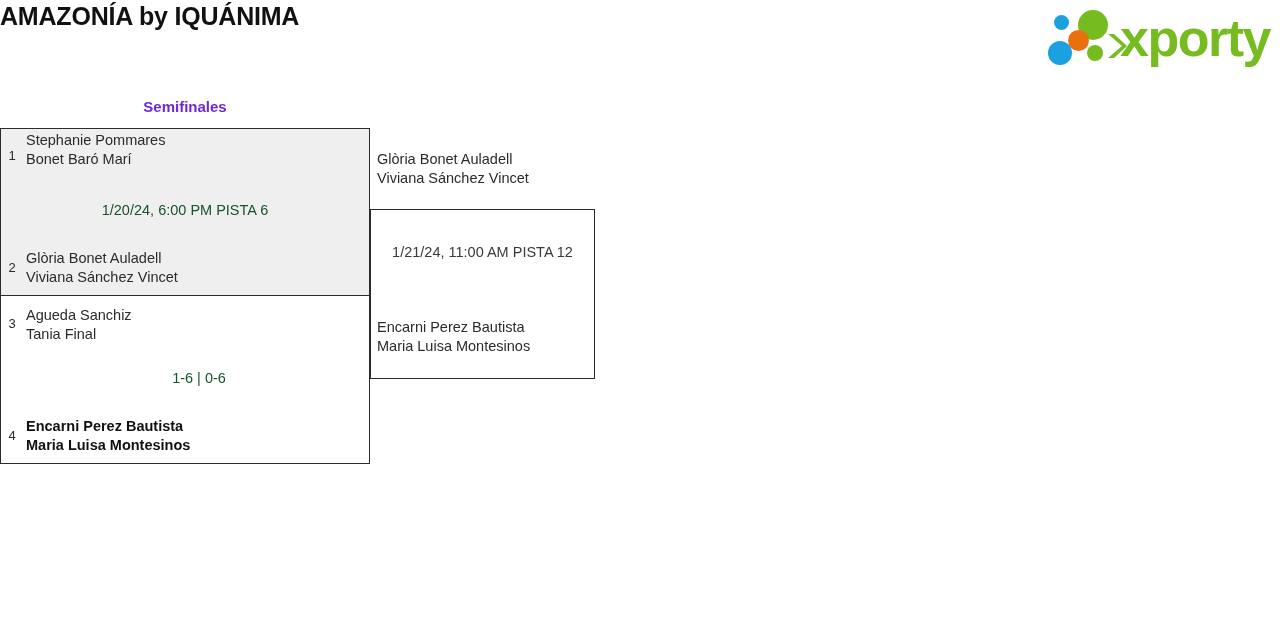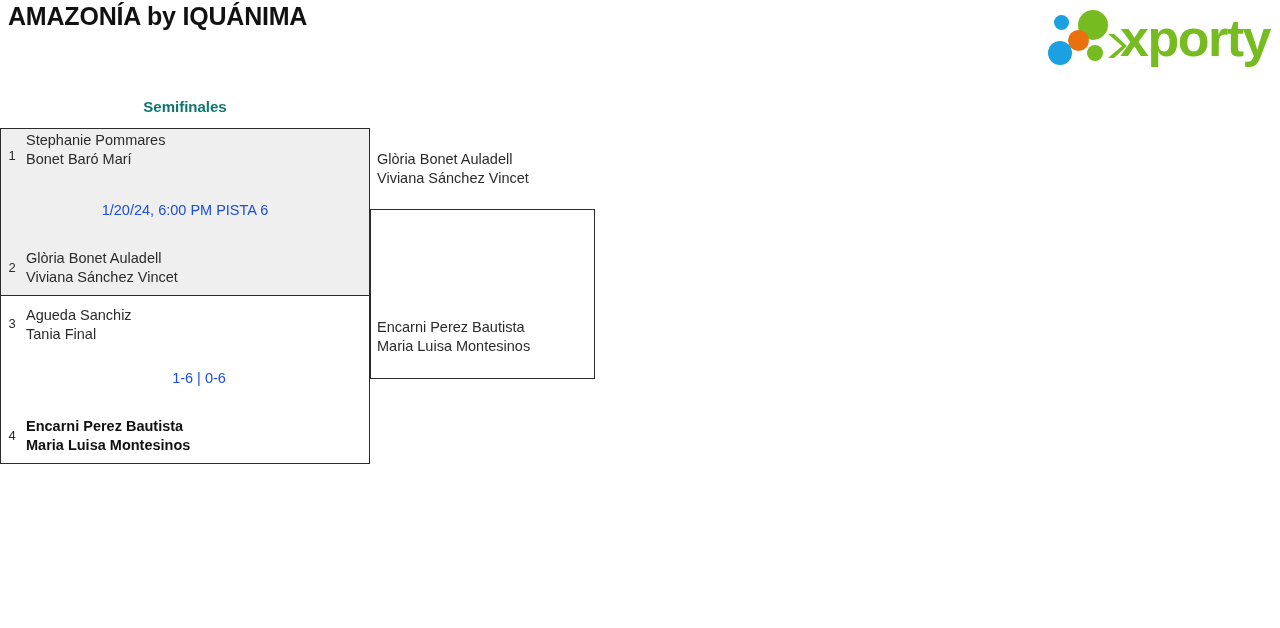--- a/index.html
+++ b/index.html
@@ -21,21 +21,21 @@
     position: absolute;
     left: 0;
     top: 0;
     width: 1280px;
     height: 78px;
   }
   #title-block {
     position: absolute;
     left: 0;
     top: 0;
-    padding-left: 8px;
+    padding-left: 0px;
   }
   .title-line {
     font-size: 25px;
     font-weight: bold;
     letter-spacing: -0.2px;
     color: #111111;
     line-height: 29px;
     white-space: nowrap;
   }
   #title-line-1 { margin-top: 2px; }
@@ -89,21 +89,21 @@
     left: 0;
     top: 0;
     width: 1280px;
     height: 628px;
   }
 
   .round-header {
     position: absolute;
     font-size: 15px;
     font-weight: bold;
-    color: #0f766e;
+    color: #6d28d9;
     text-align: center;
     white-space: nowrap;
   }
   #header-semis { left: 0px;   top: 98px; width: 370px; }
   #header-final { left: 370px; top: 98px; width: 225px; }
 
   
   #semis-column {
     position: absolute;
     left: 0px;
@@ -151,21 +151,21 @@
   .team-line { display: block; }
 
   .sf-team-top  { top: 131px; }
   .sf-seed-top  { top: 148px; }
   .sf-team-bot  { top: 249px; }
   .sf-seed-bot  { top: 260px; }
 
   .match-meta {
     position: absolute;
     font-size: 14.5px;
-    color: #1d4ed8;
+    color: #14532d;
     white-space: nowrap;
     text-align: center;
   }
   #sf1-meta { left: 0px; top: 202px; width: 370px; }
   #sf2-meta { left: 0px; top: 370px; width: 398px; }
 
   
   #final-box {
     position: absolute;
     left: 370px;
@@ -253,18 +253,19 @@
   <div class="team winner sf-team-bot" style="top:417px;">
     <span class="team-line">Encarni Perez Bautista</span>
     <span class="team-line">Maria Luisa Montesinos</span>
   </div>
 
   <div id="final-box"></div>
   <div class="final-team" id="final-team-top">
     <span class="team-line">Glòria Bonet Auladell</span>
     <span class="team-line">Viviana Sánchez Vincet</span>
   </div>
+  <div id="final-meta">1/21/24, 11:00 AM PISTA 12</div>
   <div class="final-team" id="final-team-bot">
     <span class="team-line">Encarni Perez Bautista</span>
     <span class="team-line">Maria Luisa Montesinos</span>
   </div>
 
 </div>
 
 </body></html>

